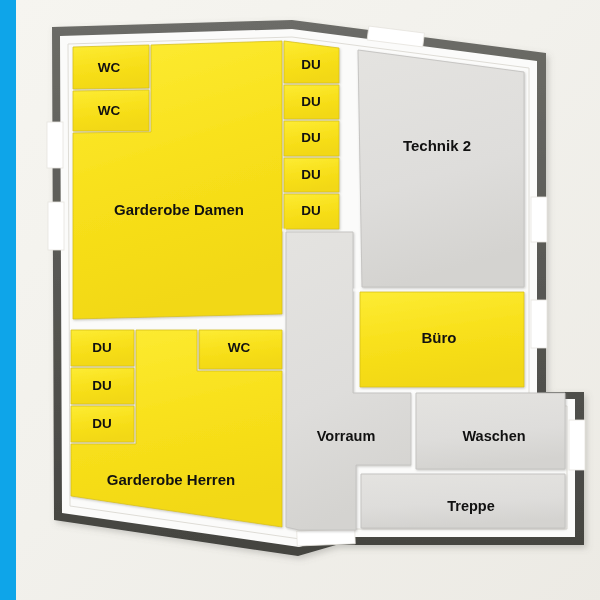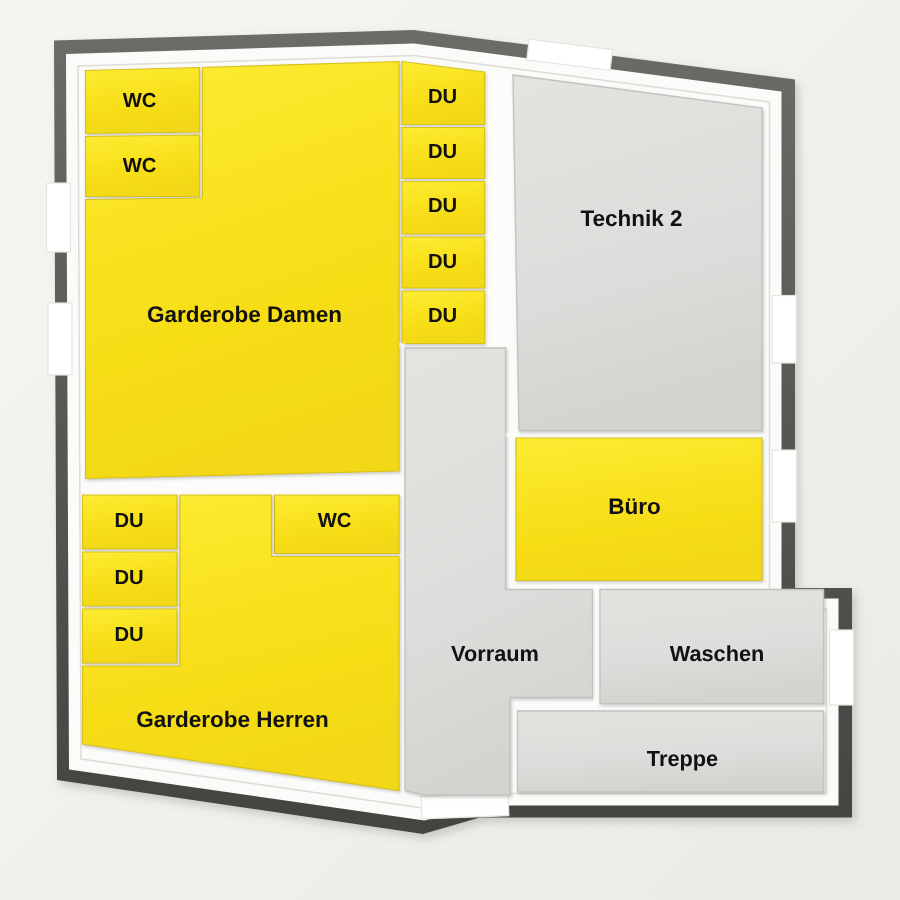--- a/index.html
+++ b/index.html
@@ -11,20 +11,21 @@
     width: 600px;
     height: 600px;
     overflow: hidden;
     font-family: "Liberation Sans", sans-serif;
   }
   #plan-wrap {
     position: relative;
     width: 556px;
     height: 600px;
     background: #0ea5e9;
+    padding-left: 16px;
   }
   svg#floorplan {
     display: block;
     width: 600px;
     height: 600px;
   }
   .room-label {
     font-family: "Liberation Sans", sans-serif;
     font-weight: bold;
     fill: #111111;

